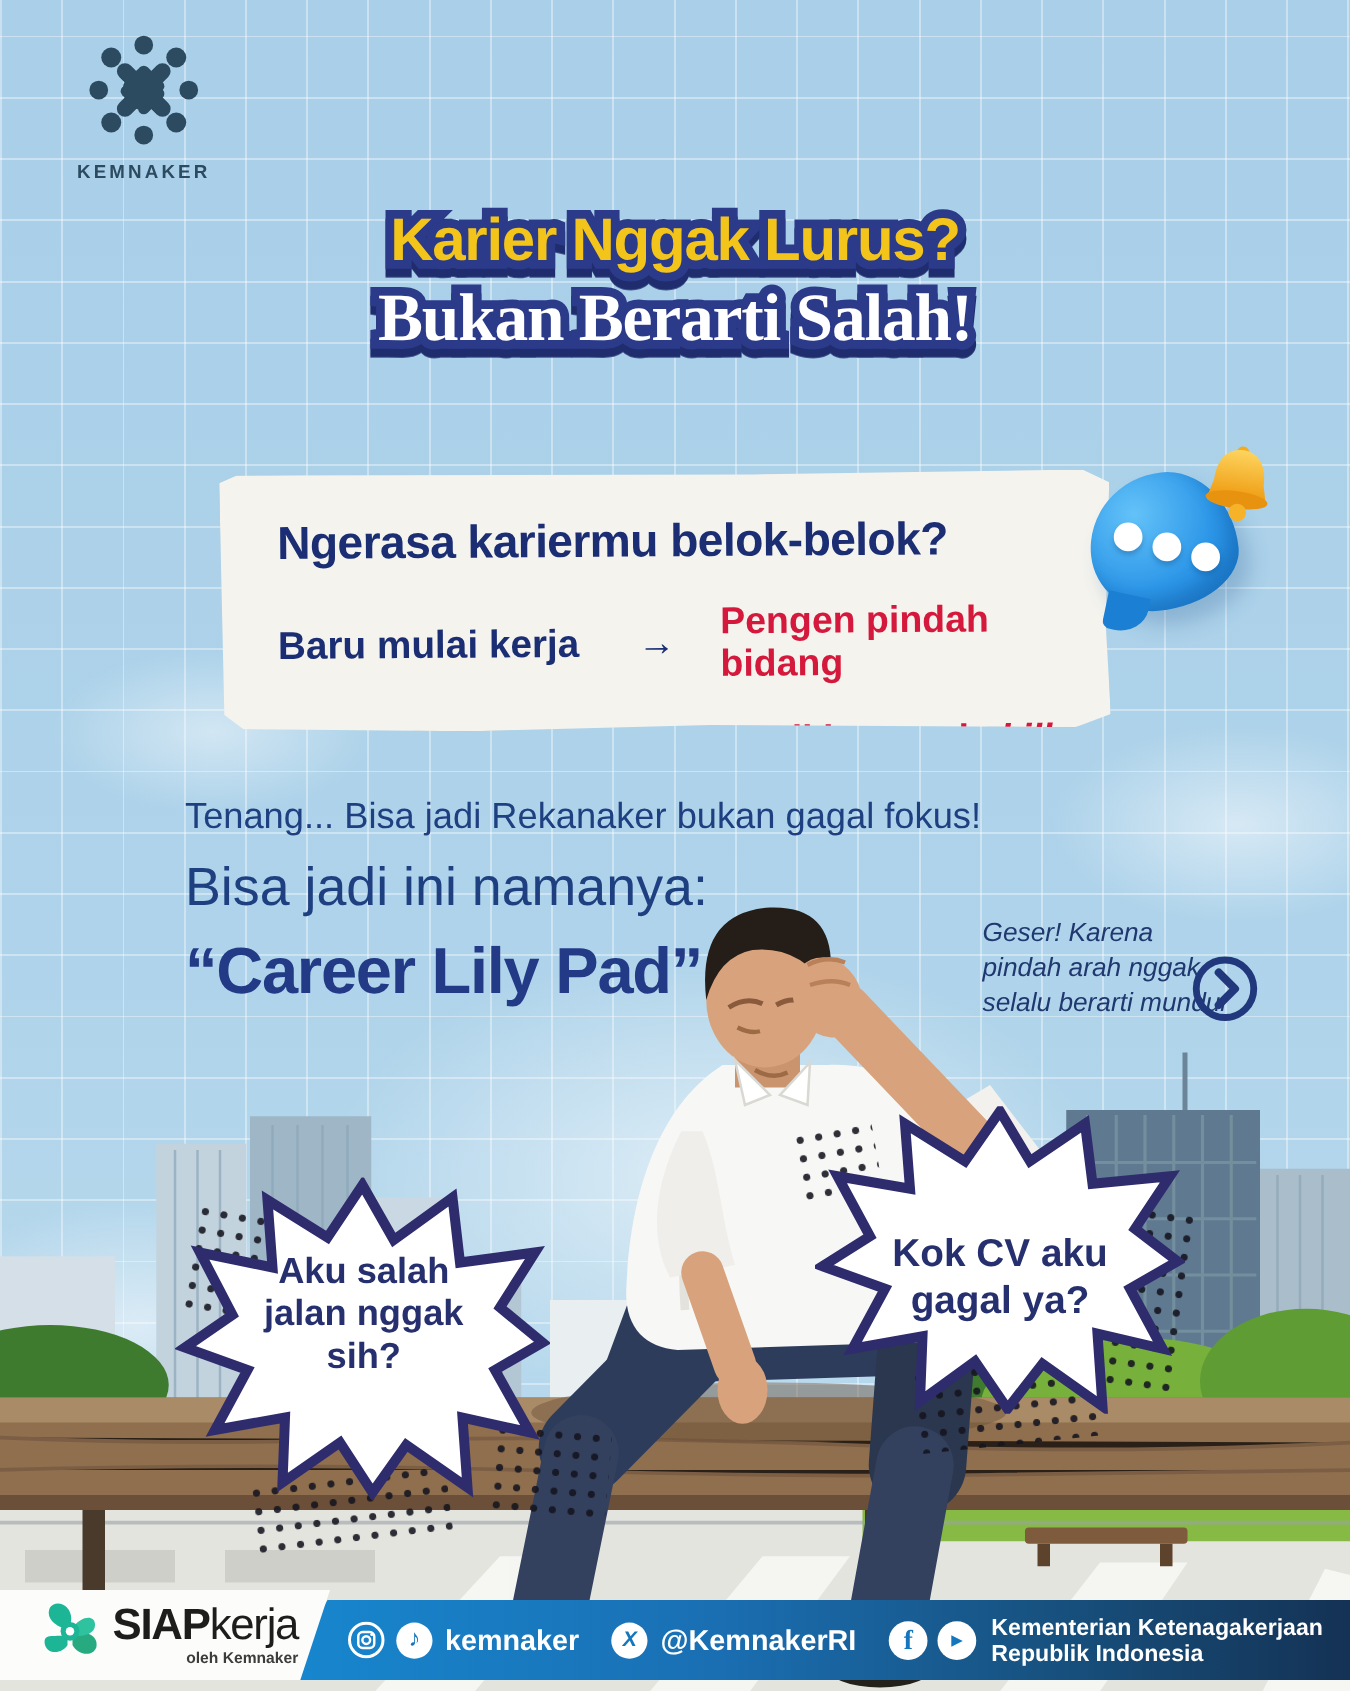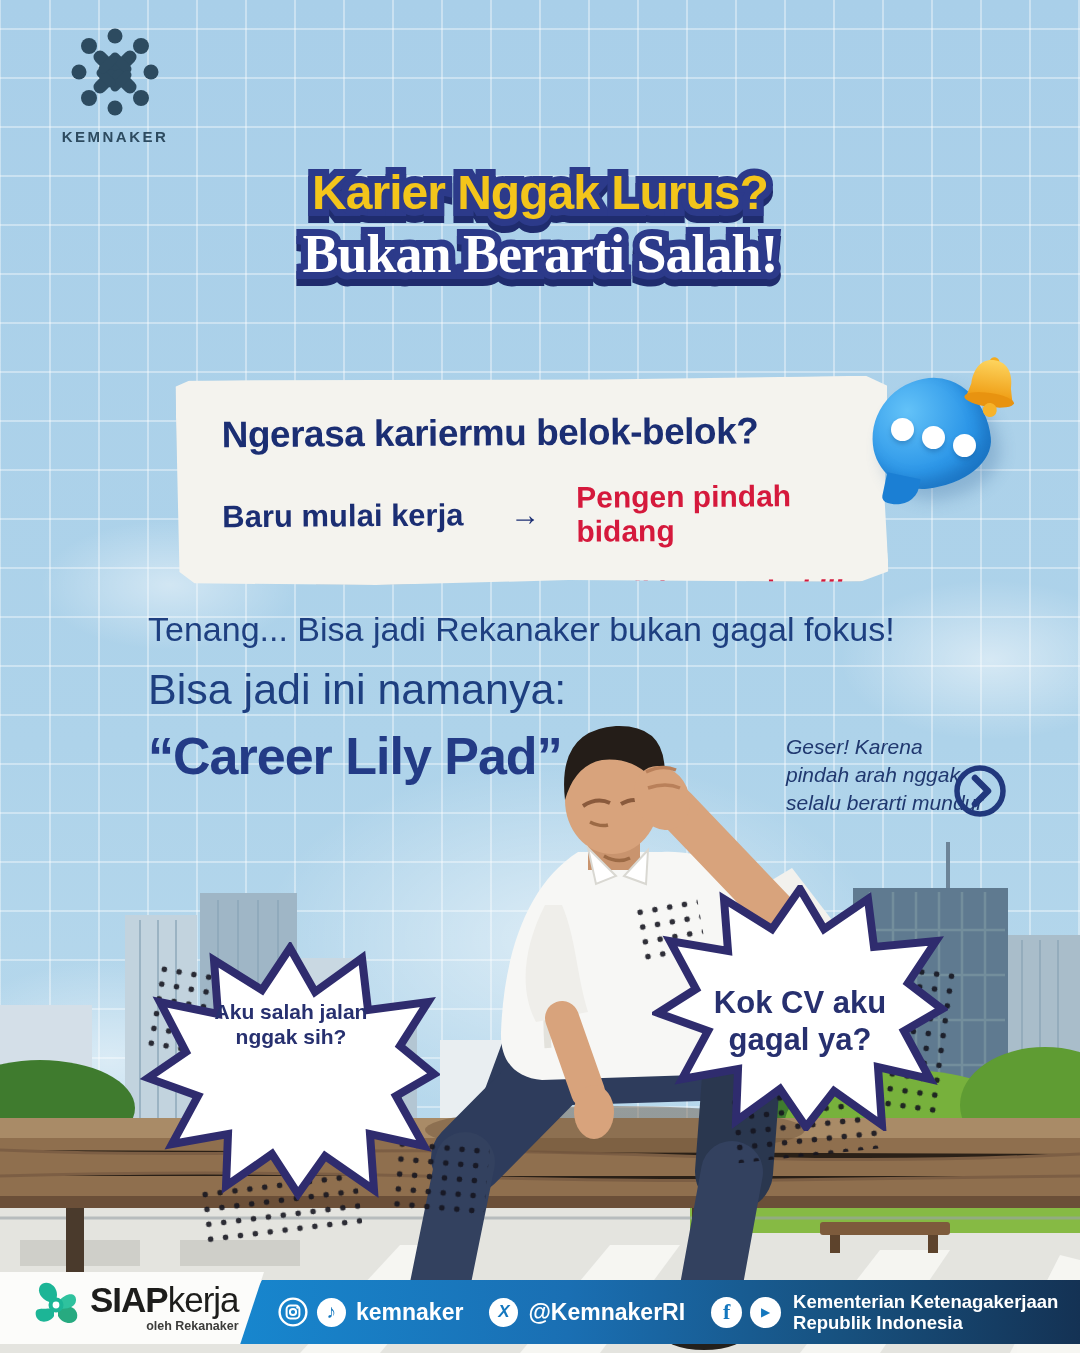--- a/index.html
+++ b/index.html
@@ -39,21 +39,21 @@
   .blob{position:absolute;left:6px;top:16px;width:118px;height:110px;transform:rotate(-6deg);
         background:radial-gradient(circle at 32% 28%,#63c2f8 0%,#2d97e8 55%,#1b7fd4 100%);
         border-radius:53% 47% 58% 42% / 55% 60% 40% 45%;
         box-shadow:inset -8px -10px 14px rgba(10,70,140,.30), 8px 12px 16px rgba(60,110,160,.30);}
   .blob::after{content:"";position:absolute;left:6px;bottom:-14px;width:34px;height:30px;background:#1b7fd4;
         border-radius:0 0 70% 20%;transform:rotate(18deg);}
   .dot3d{position:absolute;width:23px;height:23px;border-radius:50%;background:#fff;
         box-shadow:0 3px 4px rgba(20,80,140,.35);}
   
   .intro{position:absolute;left:148px;top:610px;width:840px;z-index:6;color:#1e3f80;}
-  .i1{font-size:34px;}
+  .i1{font-size:29px;margin-top:27px;}
   .i2{font-size:43px;margin-top:16px;}
   .i3{font-size:52px;font-weight:bold;margin-top:12px;color:#233b86;letter-spacing:-1px;}
   
   .swipe{position:absolute;left:786px;top:733px;width:205px;z-index:6;font-style:italic;
          font-size:21px;line-height:1.33;color:#20386f;}
   .swipe-arrow{position:absolute;left:953px;top:764px;width:54px;height:54px;z-index:6;cursor:pointer;}
   
   .bub{position:absolute;z-index:8;}
   .bubtxt{position:absolute;z-index:9;font-weight:bold;color:#27306f;text-align:center;line-height:1.18;}
   .dots{position:absolute;z-index:7;opacity:.88;
@@ -301,21 +301,21 @@
   <div class="dots" style="left:150px;top:965px;width:58px;height:90px;transform:rotate(10deg);"></div>
   <div class="dots" style="left:200px;top:1178px;width:160px;height:62px;transform:rotate(-7deg);"></div>
   <div class="dots" style="left:392px;top:1140px;width:95px;height:75px;transform:rotate(5deg);"></div>
   <div class="dots" style="left:636px;top:900px;width:66px;height:58px;transform:rotate(-10deg);"></div>
   <div class="dots" style="left:845px;top:962px;width:108px;height:150px;transform:rotate(8deg);"></div>
   <div class="dots" style="left:730px;top:1088px;width:150px;height:68px;transform:rotate(-6deg);"></div>
 
   <svg class="bub" style="left:140px;top:942px;" width="300" height="258" viewBox="0 0 300 258">
     <polygon fill="#ffffff" stroke="#2f2c6e" stroke-width="8" stroke-linejoin="miter" points="150,6 175,50 222,16 228,68 288,60 260,104 294,132 256,154 284,204 230,192 234,248 185,214 158,252 132,212 86,244 88,192 32,202 58,154 8,136 46,110 20,60 78,72 74,18 122,48"></polygon>
   </svg>
-  <div class="bubtxt" style="left:188px;top:1000px;width:206px;font-size:21px;">Aku salah jalan nggak sih?</div>
+  <div class="bubtxt" style="left:188px;top:1000px;width:206px;font-size:29px;">Aku salah jalan nggak sih?</div>
 
   <svg class="bub" style="left:652px;top:885px;" width="296" height="246" viewBox="0 0 296 246">
     <polygon fill="#ffffff" stroke="#2f2c6e" stroke-width="8" stroke-linejoin="miter" points="148,4 172,44 216,14 222,62 284,56 256,98 290,124 252,146 278,194 226,182 230,240 182,206 154,242 128,204 84,236 86,184 30,194 56,146 6,128 44,104 18,56 76,66 72,14 120,44"></polygon>
   </svg>
   <div class="bubtxt" style="left:700px;top:985px;width:200px;font-size:31px;">Kok CV aku gagal ya?</div>
 
   <div class="f-blue">
     <svg class="gap" width="30" height="30" viewBox="0 0 30 30">
       <circle cx="15" cy="15" r="13.4" fill="none" stroke="#fff" stroke-width="2.4"></circle>
       <rect x="8.6" y="8.6" width="12.8" height="12.8" rx="3.6" fill="none" stroke="#fff" stroke-width="2"></rect>
@@ -344,18 +344,18 @@
           <path d="M26,24 C14,22 6,14 10,6 C15,-1 27,4 27,15 Z"></path>
           <path d="M28,26 C40,24 49,29 47,38 C44,46 32,44 28,36 Z" fill="#27aa80"></path>
           <path d="M24,28 C12,30 4,26 6,36 C9,45 21,42 24,36 Z"></path>
           <path d="M28,22 C36,12 46,12 46,20 C46,28 34,30 28,28 Z" fill="#2fc29e"></path>
         </g>
         <circle cx="26" cy="25" r="7.5" fill="#1cb596"></circle>
         <circle cx="26" cy="25" r="3.4" fill="#ffffff"></circle>
       </svg>
       <div class="siaptxt">
         <div class="siapmain"><span class="b">SIAP</span><span>kerja</span></div>
-        <div class="siapsub">oleh Rekanaker</div>
+        <div class="siapsub">oleh Kemnaker</div>
       </div>
     </div>
   </div>
 
 </div>
 
 </body></html>

